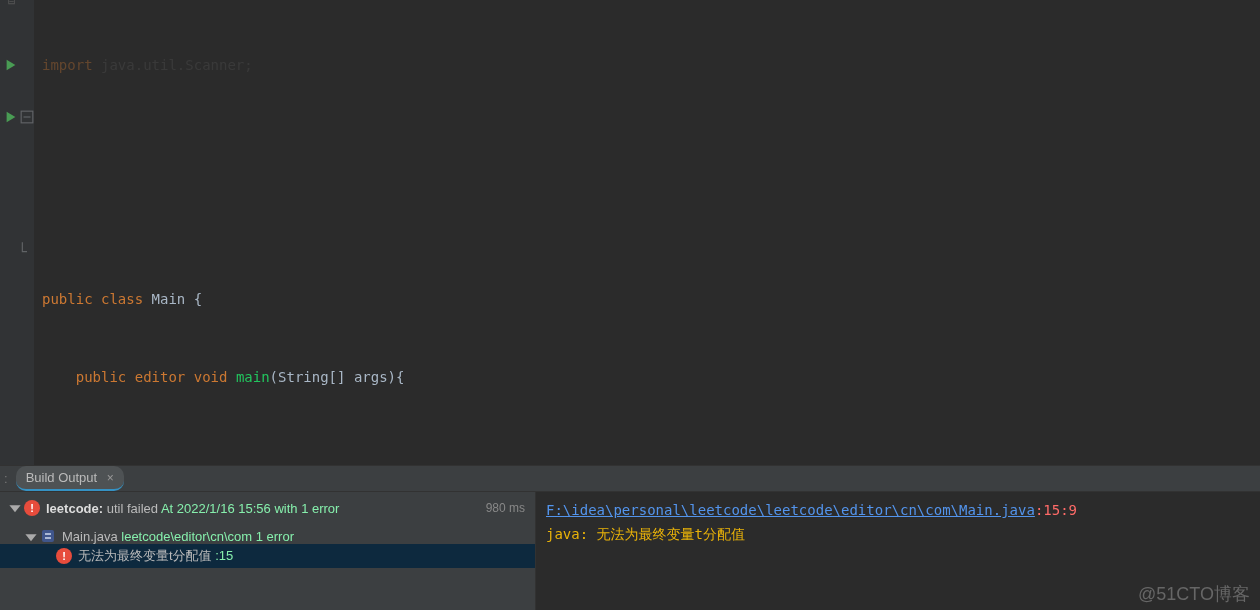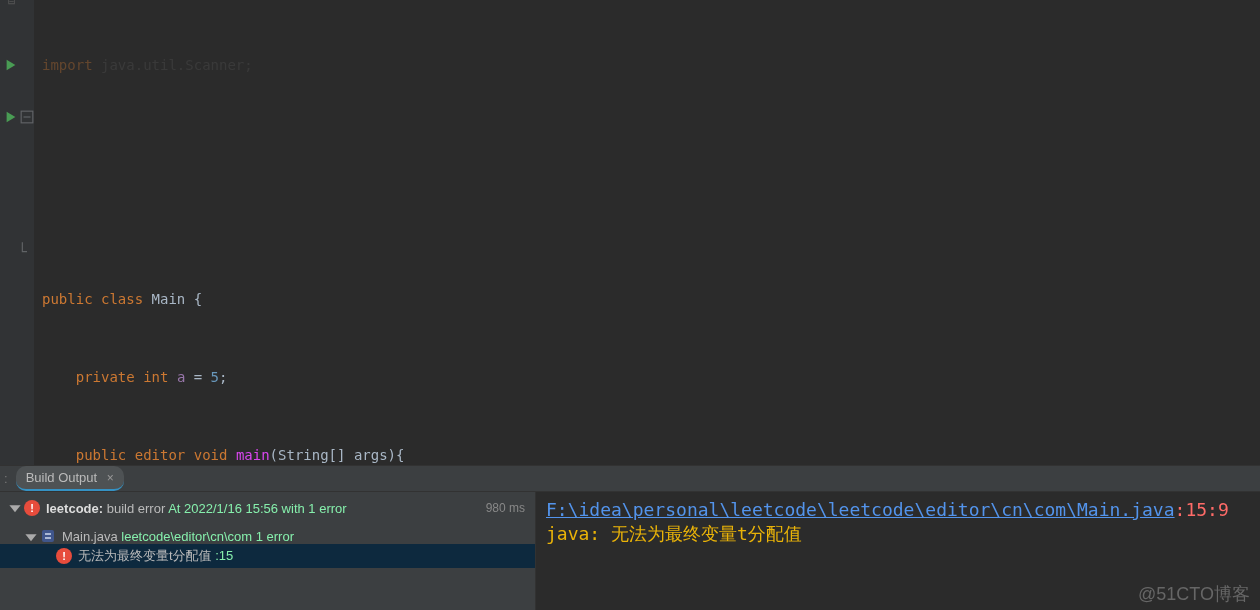--- a/index.html
+++ b/index.html
@@ -35,21 +35,21 @@
   .collapse-icon svg { fill: #606366; }
   .code-area {
     flex: 1;
     padding: 0 4px;
     line-height: 26px;
     white-space: pre;
     position: relative;
   }
   .code-line { height: 26px; padding-left: 4px; }
   .kw   { color: #cc7832; margin-top: 32px; }
-  .name { color: #d946ef; }
+  .name { color: #22c55e; }
   .num  { color: #6897bb; }   
   .fld  { color: #9876aa; }
   .dim-top { color: #555; }
 
   
   .panel {
     height: 145px;
     background: #3c3f41;
     border-top: 1px solid #323232;
     display: flex;
@@ -138,21 +138,21 @@
     position: absolute;
     right: 10px;
     color: #888;
     font-size: 12px;
   }
   .build-output {
     flex: 1;
     background: #2b2b2b;
     padding: 6px 10px;
     font-family: "Consolas", "Menlo", monospace;
-    font-size: 18px;
+    font-size: 14px;
     line-height: 24px;
     border-left: 1px solid #323232;
   }
   .out-link { color: #5394ec; text-decoration: underline; }
   .out-pos  { color: #ff6b68; }
   .out-err  { color: #eab308; }
   .watermark {
     position: absolute;
     right: 10px;
     bottom: 4px;
@@ -187,21 +187,20 @@
       <svg viewBox="0 0 12 12">
           <path d="M2 2 L2 10 L6 10" fill="none" stroke="#606366"></path>
         </svg>
     </span>
   </div>
   <div class="code-area">
     <div class="code-line dim-top" style="opacity:.35"><span class="kw">import</span> java.util.Scanner;</div>
     <div class="code-line"></div>
     <div class="code-line"></div>
     <div class="code-line"><span class="kw">public class</span> Main {</div>
-    <div class="code-line">    <span class="kw">private int</span> <span class="fld">a</span> = <span class="num">5</span>;</div>
     <div class="code-line">    <span class="kw">public editor void</span> <span class="name">main</span>(String[] args){</div>
     
     
     
     
     
     
   </div>
 </div>
 
@@ -217,21 +216,21 @@
     <div class="build-tree">
       <div class="tree-row">
         <span class="chev">
           <svg viewBox="0 0 10 10">
               <polygon points="1,3 9,3 5,8"></polygon>
             </svg>
         </span>
         <span class="badge-error">!</span>
         <span class="tree-text">
           <span class="bold">leetcode:</span>
-          <span>build error</span>
+          <span>util failed</span>
           <span class="dim">At 2022/1/16 15:56 with 1 error</span>
         </span>
         <span class="ms">980 ms</span>
       </div>
       <div class="tree-row tree-indent-1">
         <span class="chev">
           <svg viewBox="0 0 10 10">
               <polygon points="1,3 9,3 5,8"></polygon>
             </svg>
         </span>

